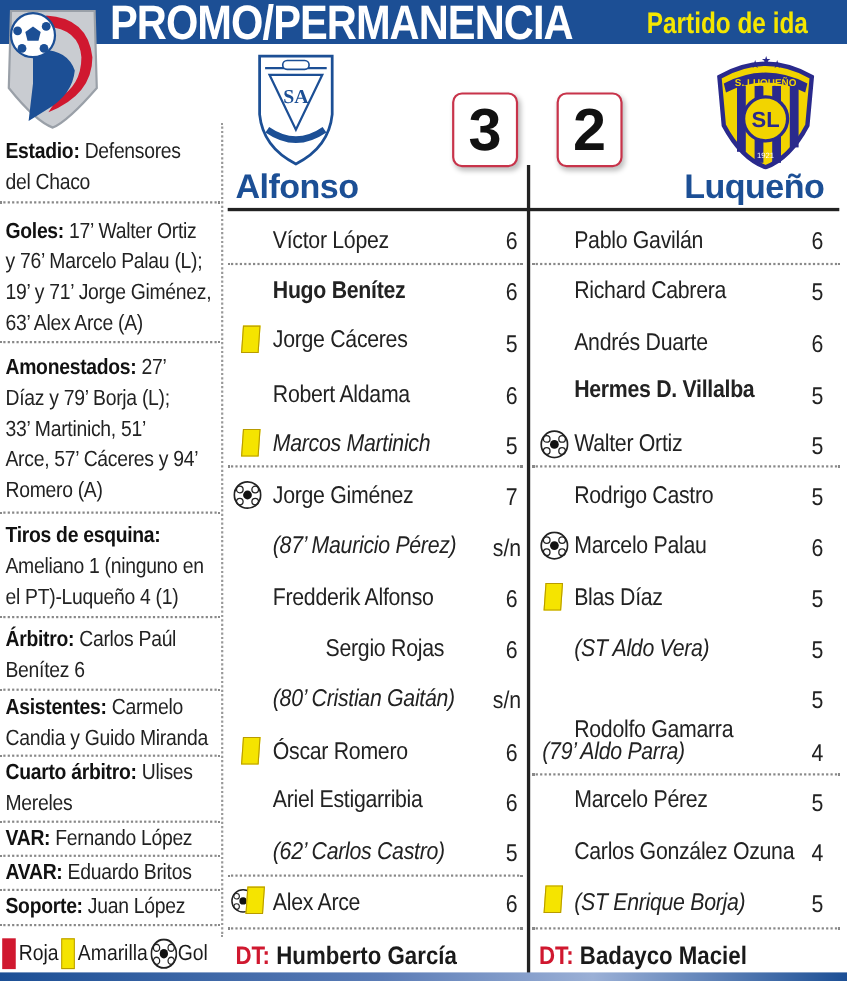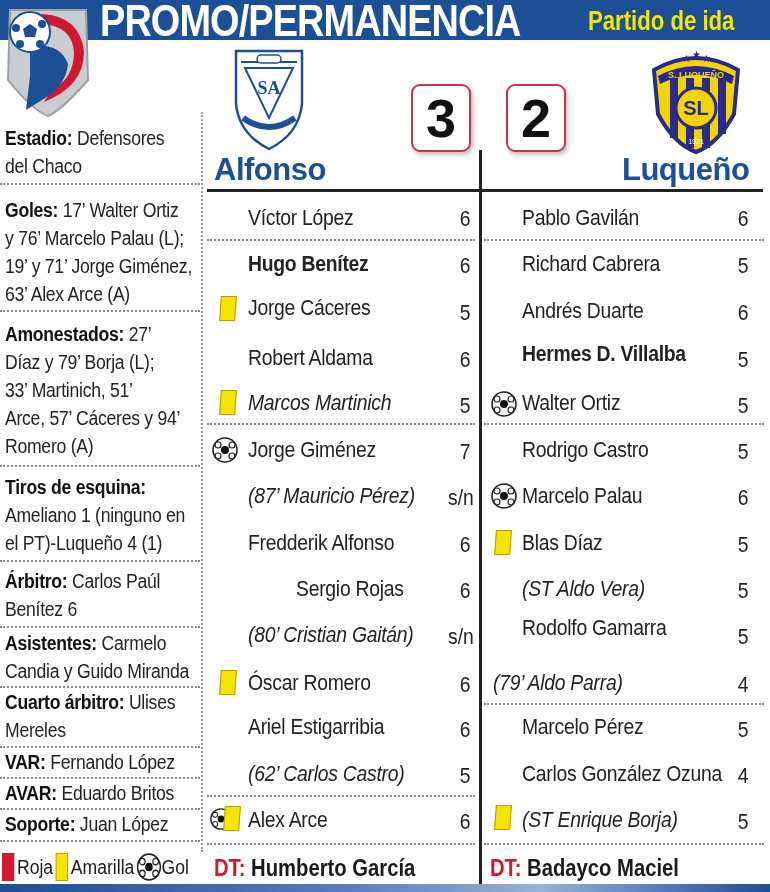--- a/index.html
+++ b/index.html
@@ -286,21 +286,21 @@
   <div class="player-row" style="left:522px;top:520px;">
       <span class="player-name">Blas Díaz</span>
     </div>
   <span class="player-rating" style="left:726px;top:532px;width:24px;">5</span>
 
   <div class="player-row" style="left:522px;top:566px;text-align:center;">
       <span class="player-name sub">(ST Aldo Vera)</span>
     </div>
   <span class="player-rating" style="left:726px;top:578px;width:24px;">5</span>
 
-  <div class="player-row" style="left:522px;top:605px;">
+  <div class="player-row" style="left:522px;top:640px;">
       <span class="player-name">Rodolfo Gamarra</span>
     </div>
   <span class="player-rating" style="left:726px;top:624px;width:24px;">5</span>
 
   <div class="player-row" style="left:493px;top:660px;">
       <span class="player-name sub">(79’ Aldo Parra)</span>
     </div>
   <span class="player-rating" style="left:726px;top:672px;width:24px;">4</span>
   <div class="hdots" style="left:484px;top:703px;width:280px;"></div>
 

